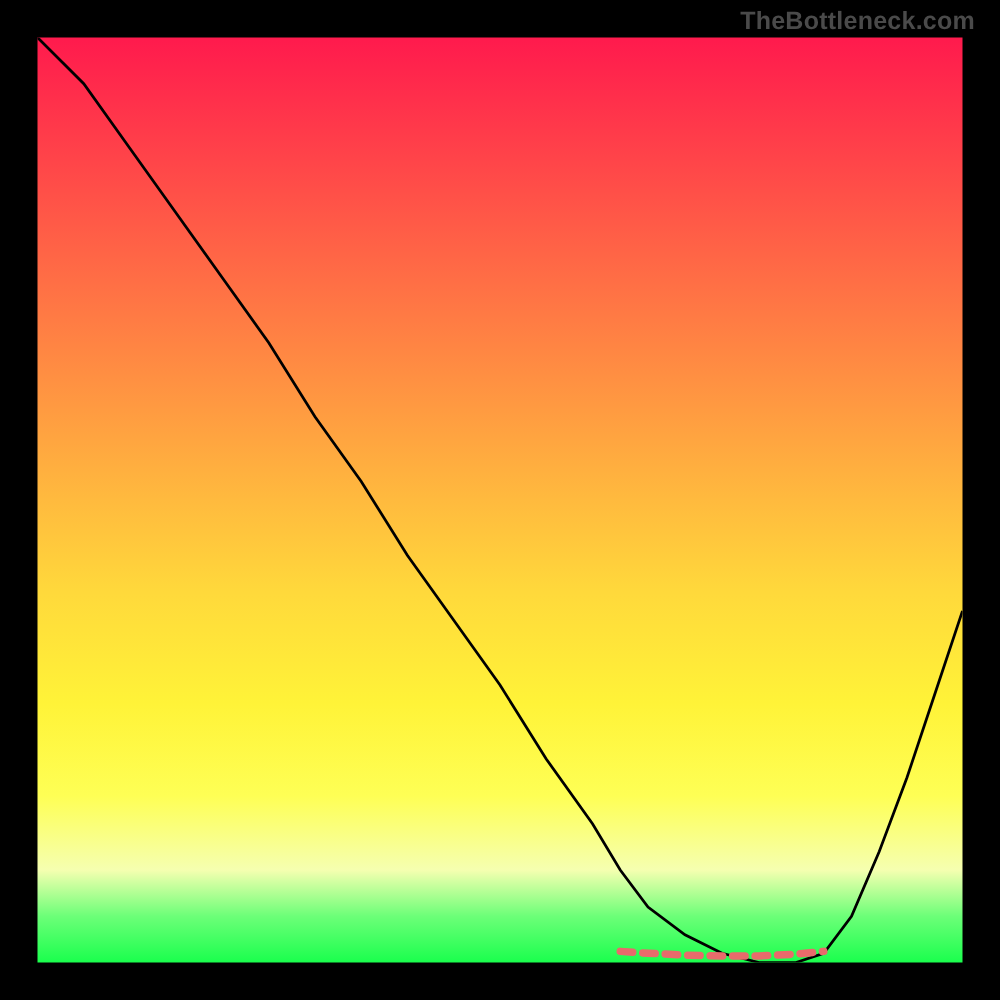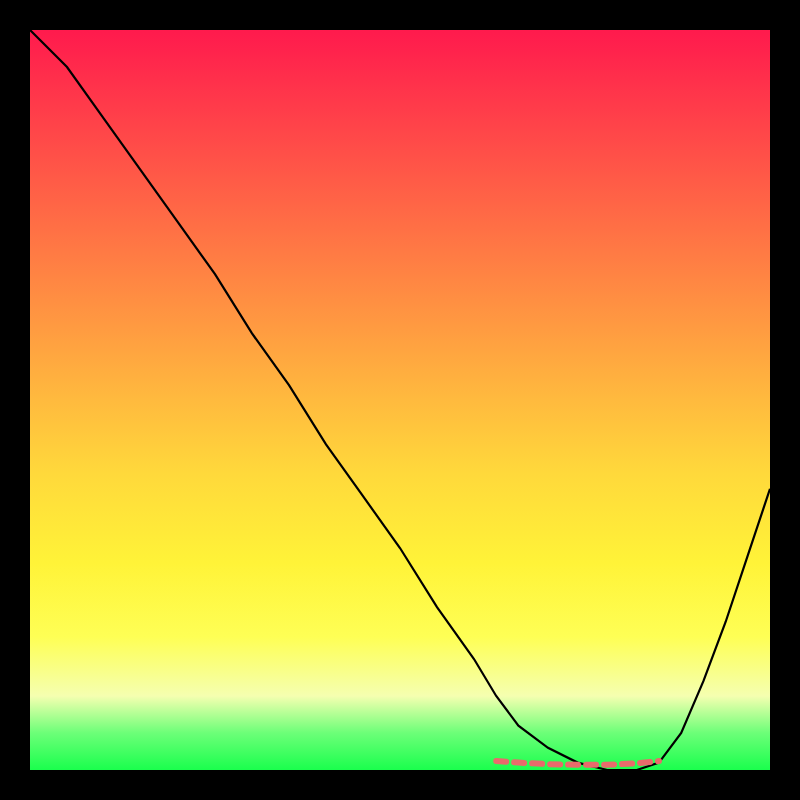--- a/index.html
+++ b/index.html
@@ -65,14 +65,15 @@
 
   <div class="plot-area">
 
     <svg class="curve" viewBox="0 0 740 740" preserveAspectRatio="none">
       <path d="M0.0 0.0 L37.0 37.0 L74.0 88.8 L111.0 140.6 L148.0 192.4 L185.0 244.2 L222.0 303.4 L259.0 355.2 L296.0 414.4 L333.0 466.2 L370.0 518.0 L407.0 577.2 L444.0 629.0 L466.2 666.0 L488.4 695.6 L518.0 717.8 L547.6 732.6 L577.2 740.0 L606.8 740.0 L629.0 732.6 L651.2 703.0 L673.4 651.2 L695.6 592.0 L717.8 525.4 L740.0 458.8" fill="none" stroke="#000" stroke-width="2.2" id="curve-path"></path>
       <path d="M466.2 731.1 L488.4 732.6 L518.0 734.1 L547.6 734.8 L577.2 734.8 L606.8 733.3 L629.0 731.1" fill="none" stroke="#e86b6b" stroke-width="6" stroke-dasharray="10 8" stroke-linecap="round" id="marker-path"></path>
     </svg>
 
   </div>
 
+  <div class="watermark">TheBottleneck.com</div>
 
 </div>
 
 </body></html>

